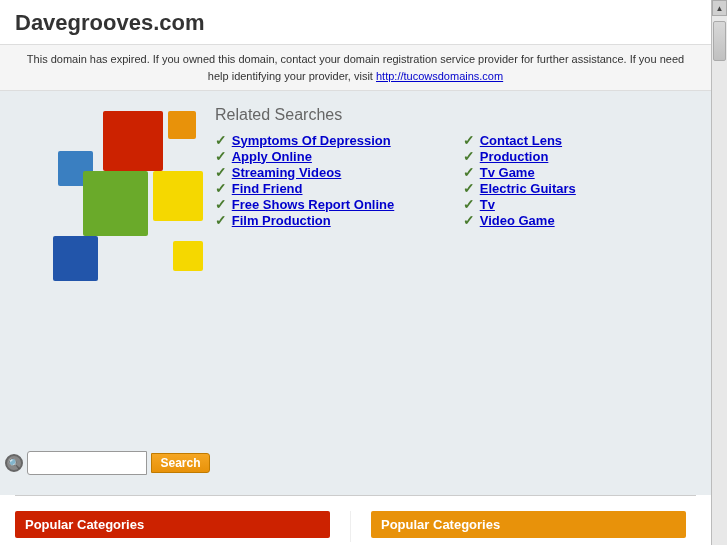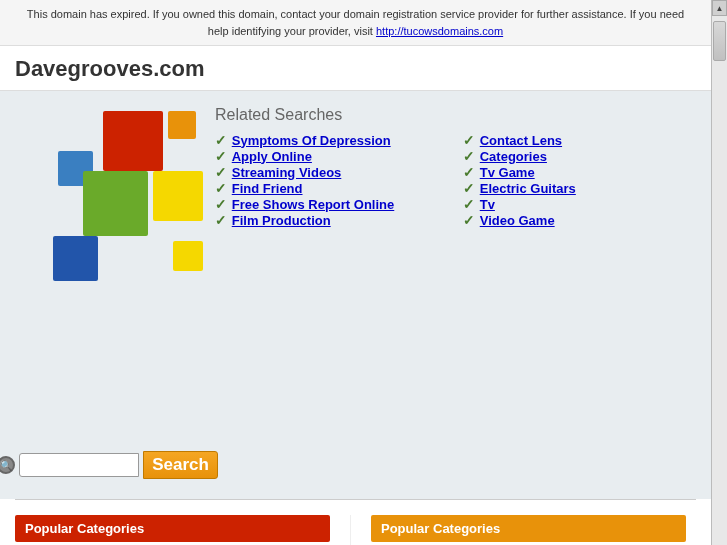--- a/index.html
+++ b/index.html
@@ -88,23 +88,23 @@
       height: 24px;
       border: 1px solid #999;
       border-radius: 3px 0 0 3px;
       padding: 2px 5px;
       font-size: 12px;
     }
     #search-button {
       background: linear-gradient(to bottom, #f5a623, #e8920a);
       border: 1px solid #c07a00;
       color: #fff;
-      font-size: 17px;
-      font-weight: bold;
-      height: 28px;
+      font-size: 12px;
+      font-weight: bold;
+      height: 20px;
       padding: 0 8px;
       cursor: pointer;
       border-radius: 0 3px 3px 0;
     }
 
     
     #related-searches {
       flex: 1;
     }
     #related-label {
@@ -219,26 +219,26 @@
       border: 1px solid #aaa;
       border-radius: 2px;
     }
   </style>
 </head>
 <body>
 
 <div id="main-wrapper">
   <div id="content-area">
 
+    <div id="domain-header">
+      <div id="domain-title">Davegrooves.com</div>
+    </div>
+
     <div id="top-bar">
       <span>This domain has expired. If you owned this domain, contact your domain registration service provider for further assistance. If you need help identifying your provider, visit </span><a href="#">http://tucowsdomains.com</a>
-    </div>
-
-    <div id="domain-header">
-      <div id="domain-title">Davegrooves.com</div>
     </div>
 
     <div id="main-section">
 
       <div id="logo-area">
         <div id="squares-container">
 
           <div class="sq" style="width:60px;height:60px;background:#cc2200;top:5px;left:75px;"></div>
 
           <div class="sq" style="width:28px;height:28px;background:#e8920a;top:5px;left:140px;"></div>
@@ -294,21 +294,21 @@
             </div>
           </div>
 
           <div>
             <div class="search-link-row">
               <span class="checkmark">✓</span>
               <a class="search-link" href="#">Contact Lens</a>
             </div>
             <div class="search-link-row">
               <span class="checkmark">✓</span>
-              <a class="search-link" href="#">Categories</a>
+              <a class="search-link" href="#">Production</a>
             </div>
             <div class="search-link-row">
               <span class="checkmark">✓</span>
               <a class="search-link" href="#">Tv Game</a>
             </div>
             <div class="search-link-row">
               <span class="checkmark">✓</span>
               <a class="search-link" href="#">Electric Guitars</a>
             </div>
             <div class="search-link-row">

